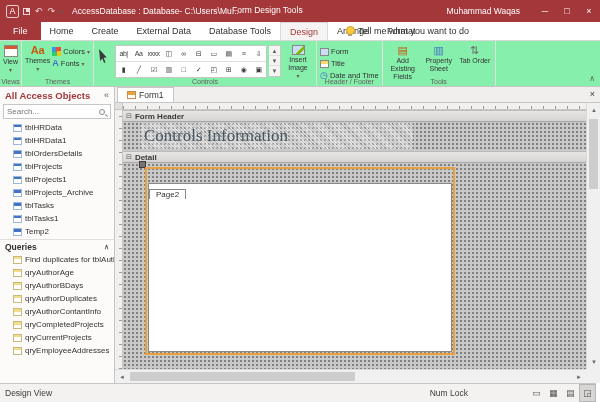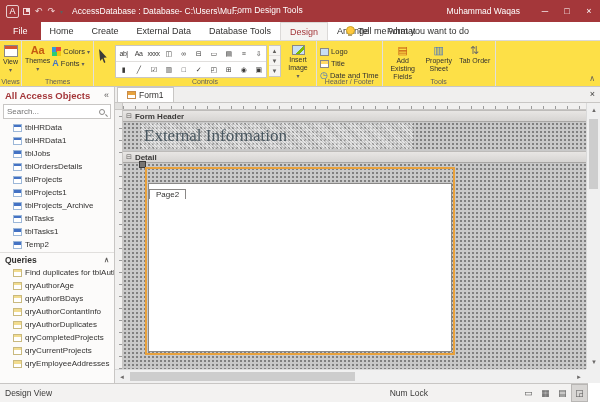--- a/index.html
+++ b/index.html
@@ -22,21 +22,21 @@
   .tabrow { position:absolute; top:22px; left:0; right:0; height:18px; background:#fff; display:flex; align-items:stretch; }
   .rtab { display:flex; align-items:center; padding:0 9px; font-size:9px; color:#323130; }
   .rtab.file { background:#A4373A; color:#fff; padding:0 13px; }
   .rtab.active { color:#A4373A; background:#F5F4F2; border:1px solid #DBD9D7; border-bottom:none; position:relative; z-index:2; }
   .tellme { display:flex; align-items:center; gap:4px; margin-left:10px; font-size:9px; }
   .bulb { width:8px; height:10px; position:relative; }
   .bulb::before { content:""; position:absolute; top:0; left:0; width:7px; height:7px; border-radius:50%; background:#FFC83D; border:1px solid #C9A227; }
   .bulb::after { content:""; position:absolute; bottom:0; left:2px; width:4px; height:2px; background:#B5A16B; }
 
   
-  .ribbon { position:absolute; top:40px; left:0; right:0; height:47px; background:#fde047; border-top:1px solid #DBD9D7; border-bottom:1px solid #C8C6C4; display:flex; }
+  .ribbon { position:absolute; top:40px; left:0; right:0; height:47px; background:#86efac; border-top:1px solid #DBD9D7; border-bottom:1px solid #C8C6C4; display:flex; }
   .rgroup { position:relative; border-right:1px solid #E1DFDD; display:flex; align-items:flex-start; gap:2px; padding:2px 3px 10px 3px; }
   .rgroup-label { position:absolute; bottom:1px; left:0; right:0; text-align:center; font-size:7px; color:#605E5C; white-space:nowrap; }
   .bigbtn { display:flex; flex-direction:column; align-items:center; gap:1px; font-size:7px; color:#323130; padding-top:2px; text-align:center; line-height:1.15; }
   .smallstack { display:flex; flex-direction:column; gap:3px; padding-top:4px; }
   .smallbtn { display:flex; align-items:center; gap:2px; font-size:7.5px; color:#323130; white-space:nowrap; }
   .drop { font-size:6px; color:#605E5C; }
   .icon-view { width:14px; height:12px; border:1px solid #8A8886; background:linear-gradient(#D65532 0 3px,#fff 3px); }
   .icon-themes-aa { font-size:11px; font-weight:bold; color:#C55A11; line-height:1; }
   .icon-colors { width:9px; height:9px; background:conic-gradient(#E74C3C 0 25%,#F1C40F 0 50%,#2ECC71 0 75%,#3498DB 0); }
   .icon-fonts { font-size:9px; font-weight:bold; color:#4472C4; line-height:1; }
@@ -106,21 +106,21 @@
   .tc-body { position:absolute; left:0; top:13px; right:0; bottom:0; background:#fff; border:1px solid #8A8886; }
 
   .vscroll { position:absolute; top:16px; right:0; width:14px; bottom:14px; background:#F0F0F0; border-left:1px solid #DADADA; }
   .hscroll { position:absolute; left:0; right:14px; bottom:0; height:14px; background:#F0F0F0; border-top:1px solid #DADADA; }
   .sc-btn { position:absolute; width:14px; height:14px; display:flex; align-items:center; justify-content:center; font-size:6px; color:#6B6968; }
   .vthumb { position:absolute; left:2px; right:2px; top:16px; height:70px; background:#CDCDCD; }
   .hthumb { position:absolute; top:2px; bottom:2px; left:15px; width:225px; background:#CDCDCD; }
   .sc-corner { position:absolute; right:0; bottom:0; width:14px; height:14px; background:#F0F0F0; }
 
   
-  .statusbar { position:absolute; left:0; right:12px; bottom:0; height:19px; background:#F3F2F1; border-top:1px solid #C8C6C4; display:flex; align-items:center; font-size:8.5px; color:#3B3A39; padding-left:5px;gap:32px; }
+  .statusbar { position:absolute; left:0; right:4px; bottom:0; height:19px; background:#F3F2F1; border-top:1px solid #C8C6C4; display:flex; align-items:center; font-size:8.5px; color:#3B3A39; padding-left:5px; }
   .sb-spacer { flex:1; }
   .numlock { margin-right:60px; }
   .viewbtns { display:flex; align-items:stretch; height:100%; }
   .viewbtn { width:17px; display:flex; align-items:center; justify-content:center; font-size:9px; color:#555; }
   .viewbtn.pressed { background:#D8D6D4; border:1px solid #B8B6B4; }
 </style>
 </head>
 <body>
 
 <div class="titlebar">
@@ -236,21 +236,21 @@
       <span>Insert Image</span>
       <span class="drop">▾</span>
     </div>
     <div class="rgroup-label">Controls</div>
   </div>
 
   <div class="rgroup">
     <div class="smallstack">
       <div class="smallbtn">
         <span class="icon-logo"></span>
-        <span>Logo</span>
+        <span>Form</span>
       </div>
       <div class="smallbtn">
         <span class="icon-titlebox"></span>
         <span>Title</span>
       </div>
       <div class="smallbtn">
         <span class="icon-clock">◷</span>
         <span>Date and Time</span>
       </div>
     </div>
@@ -296,24 +296,20 @@
       <div class="nav-item">
         <span class="icon-table"></span>
         <span>tblHRData</span>
       </div>
 
       <div class="nav-item">
         <span class="icon-table"></span>
         <span>tblHRData1</span>
       </div>
 
-      <div class="nav-item">
-        <span class="icon-table"></span>
-        <span>tblJobs</span>
-      </div>
 
 
       <div class="nav-item">
         <span class="icon-table"></span>
         <span>tblOrdersDetails</span>
       </div>
 
       <div class="nav-item">
         <span class="icon-table"></span>
         <span>tblProjects</span>
@@ -360,26 +356,26 @@
         <span>qryAuthorAge</span>
       </div>
 
       <div class="nav-item">
         <span class="icon-query"></span>
         <span>qryAuthorBDays</span>
       </div>
 
       <div class="nav-item">
         <span class="icon-query"></span>
+        <span>qryAuthorDuplicates</span>
+      </div>
+
+      <div class="nav-item">
+        <span class="icon-query"></span>
         <span>qryAuthorContantInfo</span>
-      </div>
-
-      <div class="nav-item">
-        <span class="icon-query"></span>
-        <span>qryAuthorDuplicates</span>
       </div>
 
       <div class="nav-item">
         <span class="icon-query"></span>
         <span>qryCompletedProjects</span>
       </div>
 
       <div class="nav-item">
         <span class="icon-query"></span>
         <span>qryCurrentProjects</span>
@@ -407,21 +403,21 @@
     <div class="hruler"></div>
     <div class="vruler"></div>
     <div class="formsurface">
 
       <div class="sectionbar">
         <span class="sec-icon">⊟</span>
         <span>Form Header</span>
       </div>
 
       <div class="gridsec header">
-        <div class="form-title-label">External Information</div>
+        <div class="form-title-label">Controls Information</div>
       </div>
 
       <div class="sectionbar">
         <span class="sec-icon">⊟</span>
         <span>Detail</span>
       </div>
 
       <div class="gridsec detail">
         <div class="tabcontrol">
           <span class="tc-move-handle"></span>

